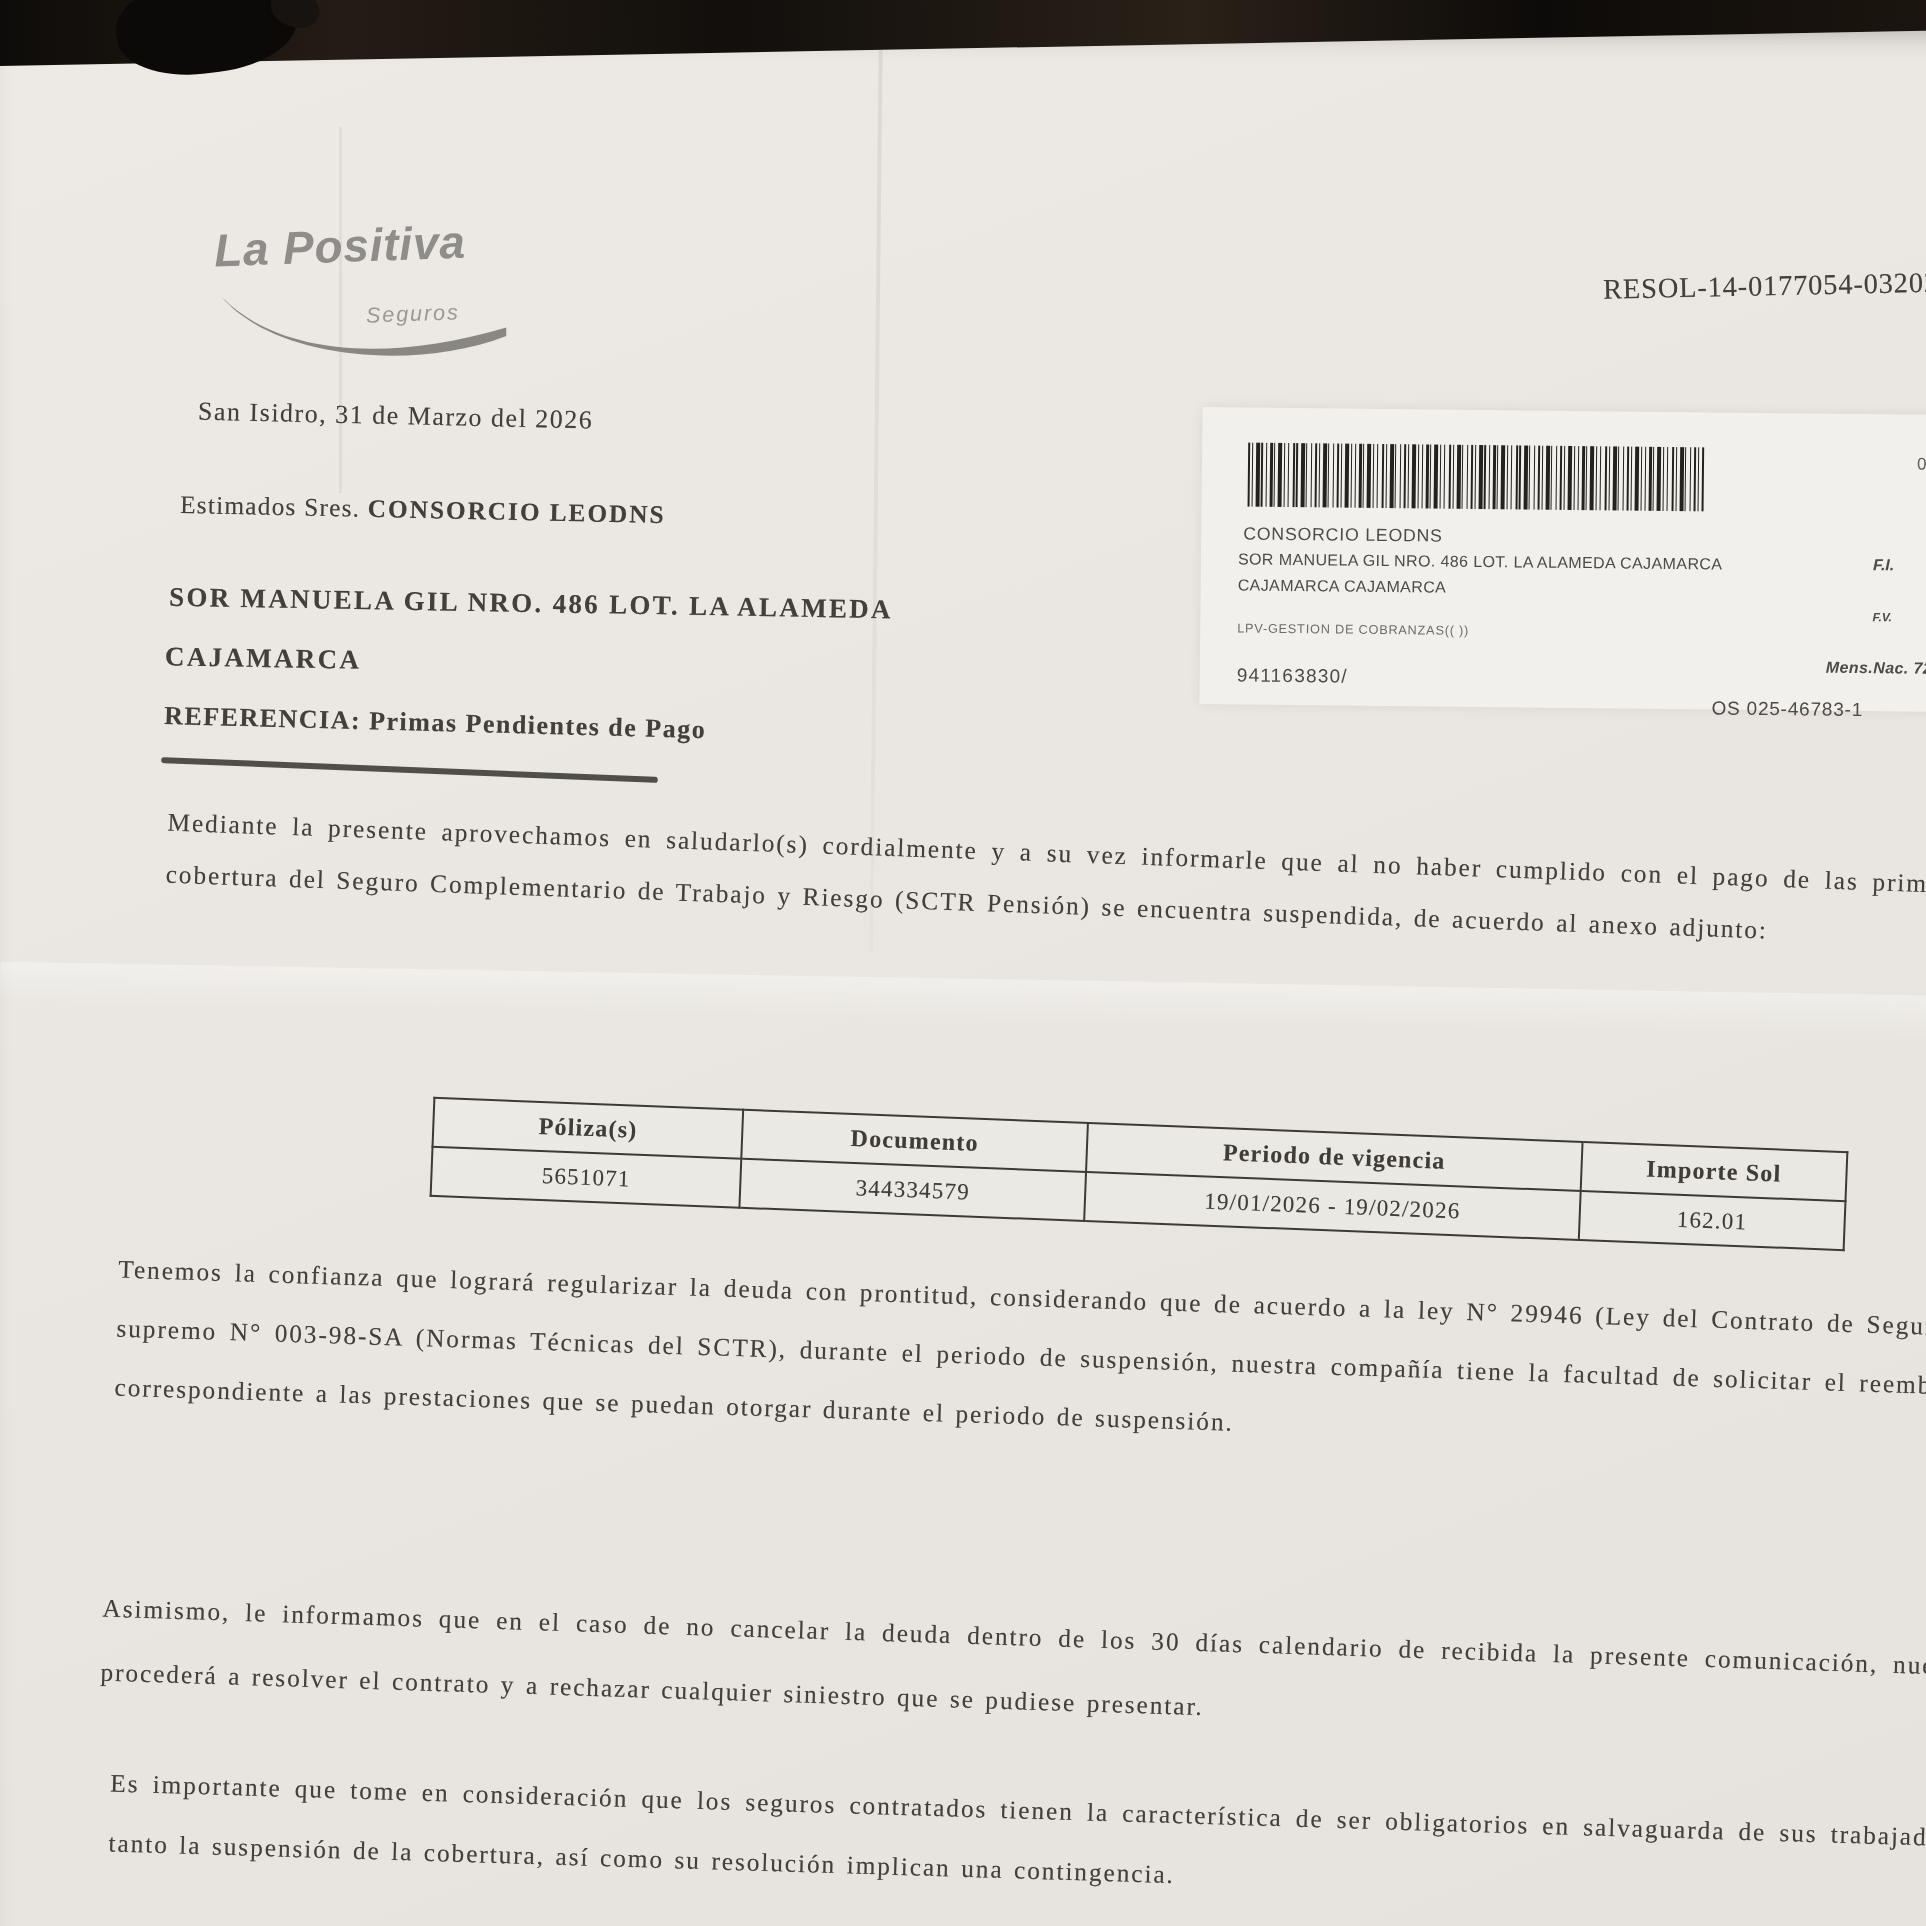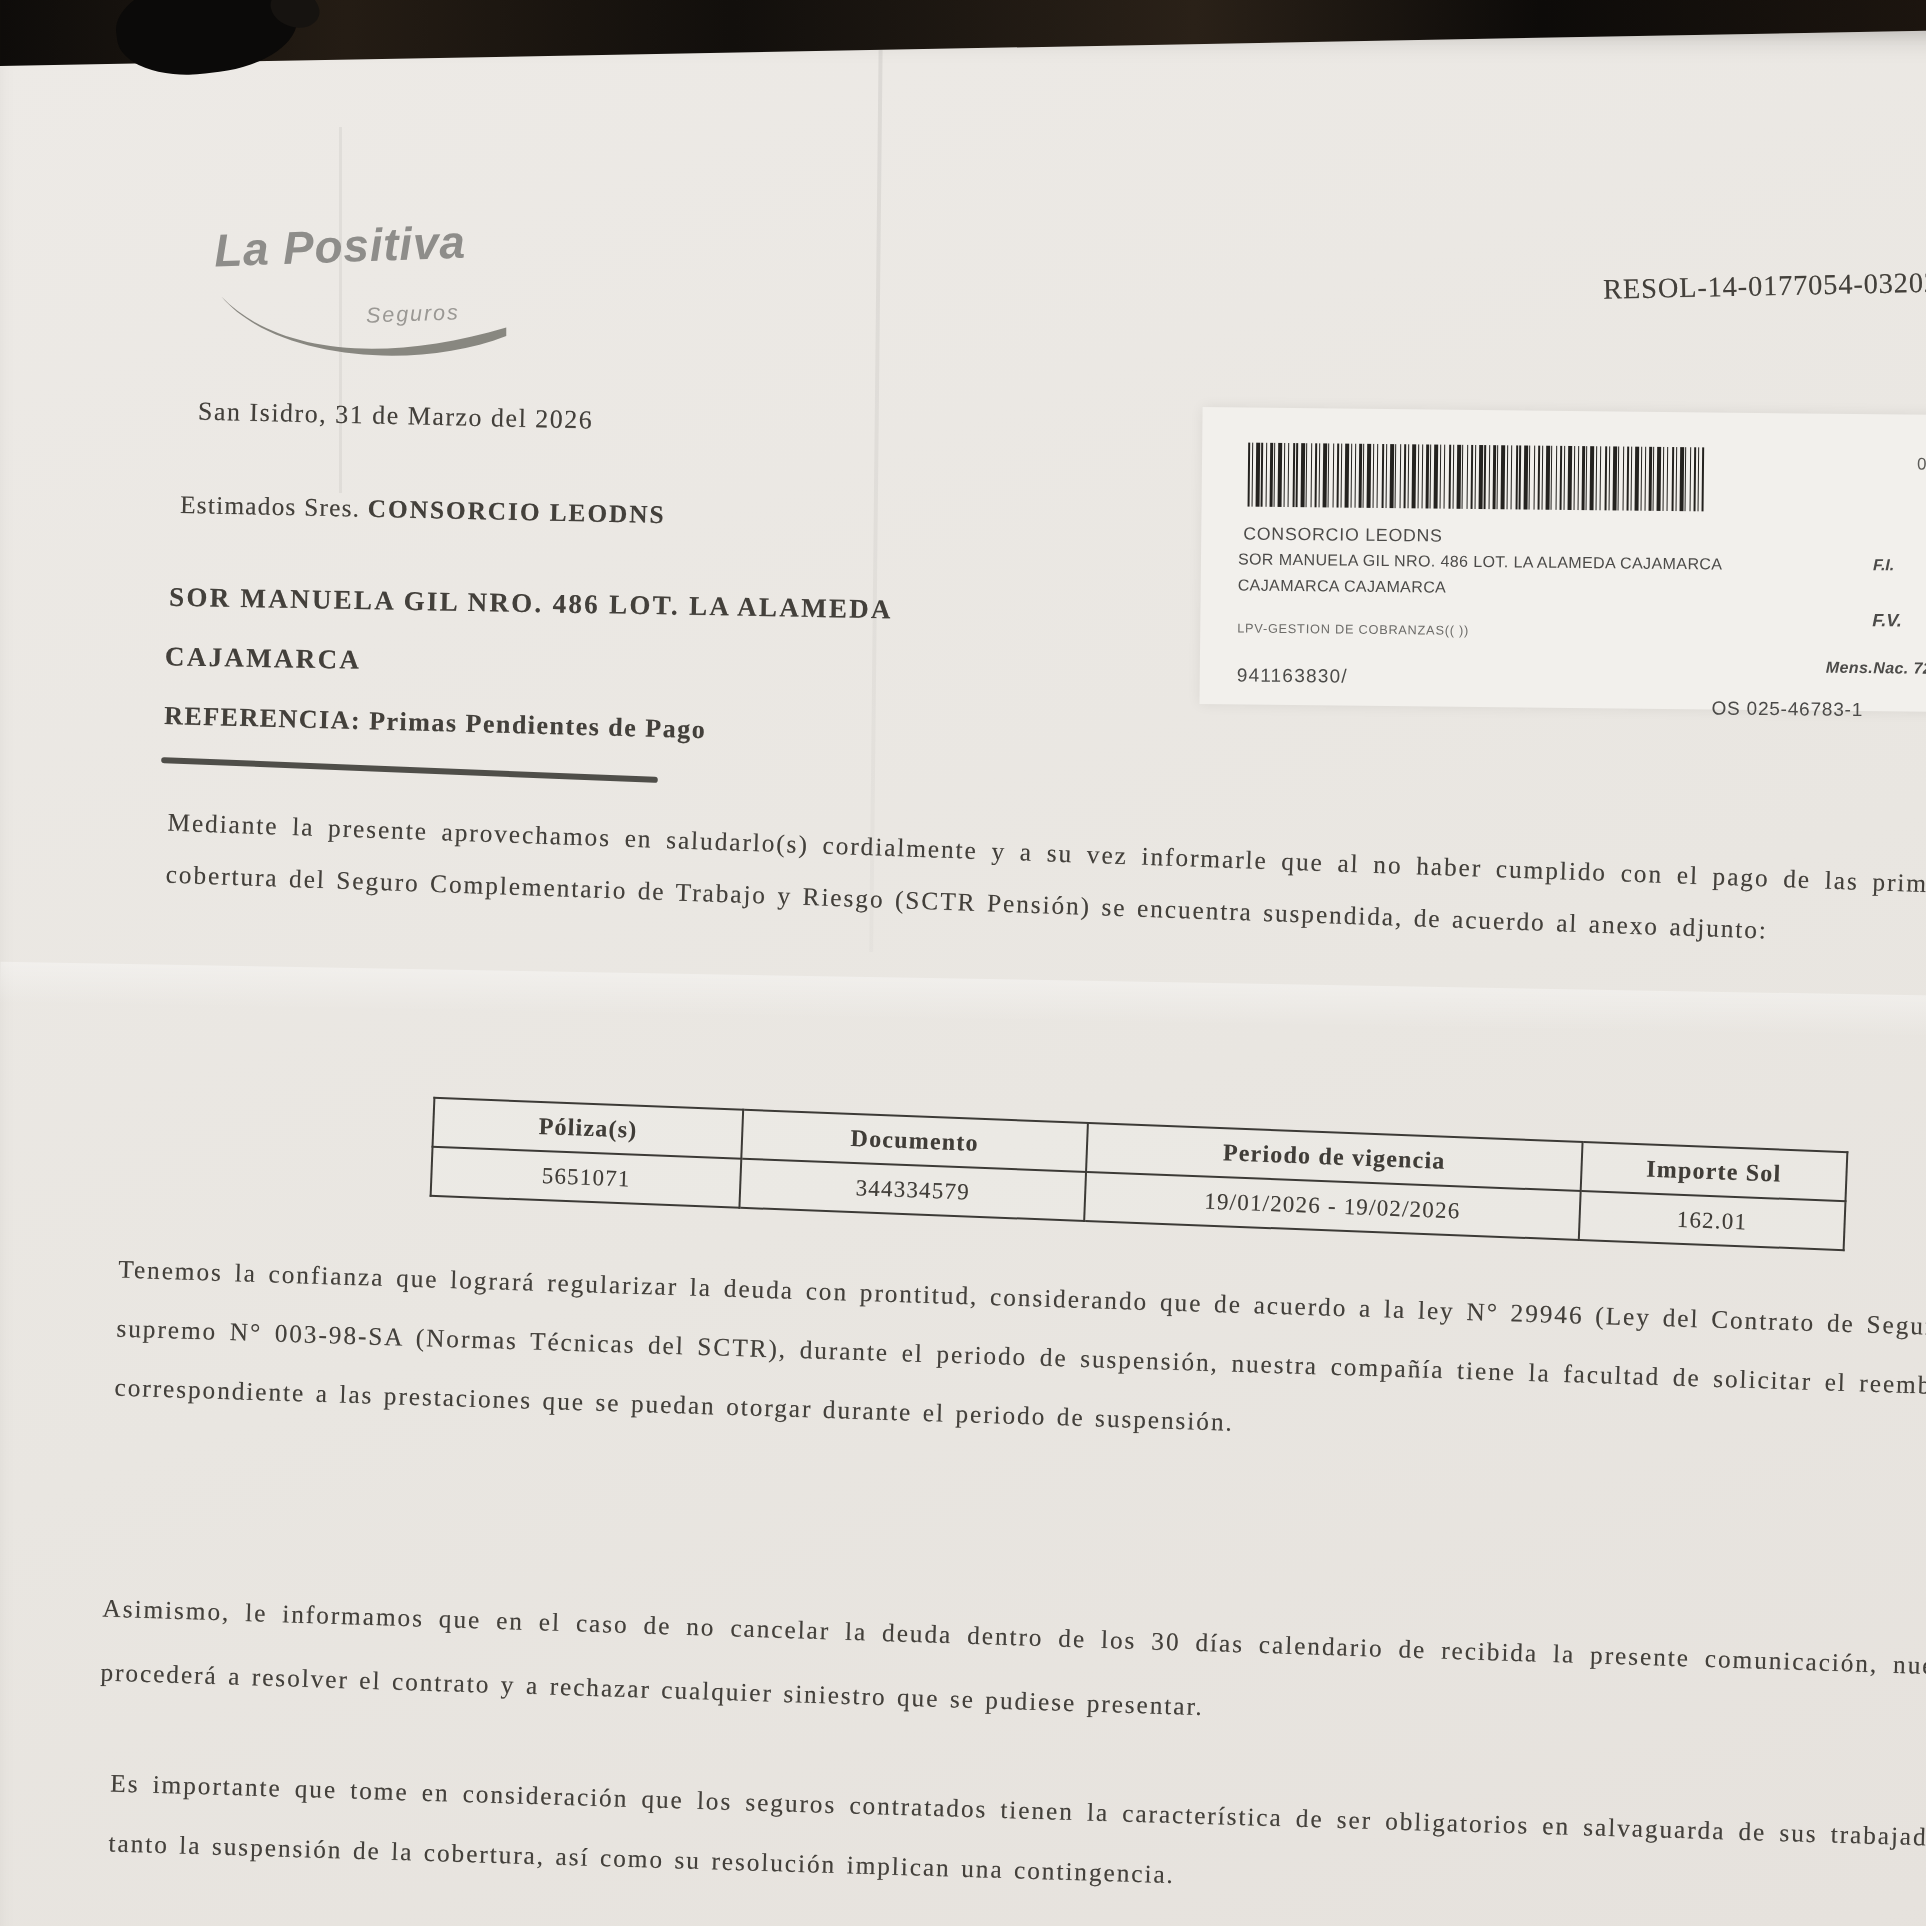--- a/index.html
+++ b/index.html
@@ -46,21 +46,21 @@
   .barcode{left:46px;top:35px;width:456px;height:64px;filter:blur(0.2px);
     background:repeating-linear-gradient(90deg,
       #24221f 0 2.3px,transparent 2.3px 3.9px,#24221f 3.9px 5px,transparent 5px 8px,
       #24221f 8px 12px,transparent 12px 13.5px,#24221f 13.5px 14.6px,transparent 14.6px 18px,
       #24221f 18px 19px,transparent 19px 22.3px);}
   .lbl-tracking{left:715px;top:40px;font-size:17px;color:#5c5b58;letter-spacing:0.8px;}
   .lbl-name{left:42px;top:116px;font-size:17.7px;letter-spacing:0.8px;}
   .lbl-addr1{left:37px;top:143px;font-size:16px;letter-spacing:0.4px;width:630px;white-space:nowrap;overflow:hidden;}
   .lbl-addr2{left:37px;top:169px;font-size:16px;letter-spacing:0.4px;}
   .lbl-fi-l{left:672px;top:142px;font-size:16px;font-style:italic;font-weight:bold;text-align:right;}
-  .lbl-fv-l{left:672px;top:196px;font-size:18px;font-style:italic;font-weight:bold;}
+  .lbl-fv-l{left:672px;top:196px;font-size:12px;font-style:italic;font-weight:bold;}
   .lbl-mens{left:626px;top:245px;font-size:16px;font-style:italic;font-weight:bold;letter-spacing:0.4px;}
   .lbl-dept{left:37px;top:214px;font-size:12.7px;color:#6d6c69;letter-spacing:0.8px;}
   .lbl-phone{left:37px;top:257px;font-size:19px;letter-spacing:1.2px;}
   .lbl-os{left:512px;top:285px;font-size:19px;letter-spacing:0.8px;}
   
   .debt-table-wrap{left:431px;top:1097px;transform:rotate(2.2deg);}
   table.debt{border-collapse:collapse;background:rgba(255,255,255,.12);}
   table.debt th,table.debt td{border:2.3px solid #3c3a36;color:#403d38;
     text-shadow:0.2px 0.2px 0.6px rgba(60,54,48,.35);padding:0 7.7px;height:47px;}
   table.debt th{font-size:24px;font-weight:bold;letter-spacing:1.2px;text-align:center;}

